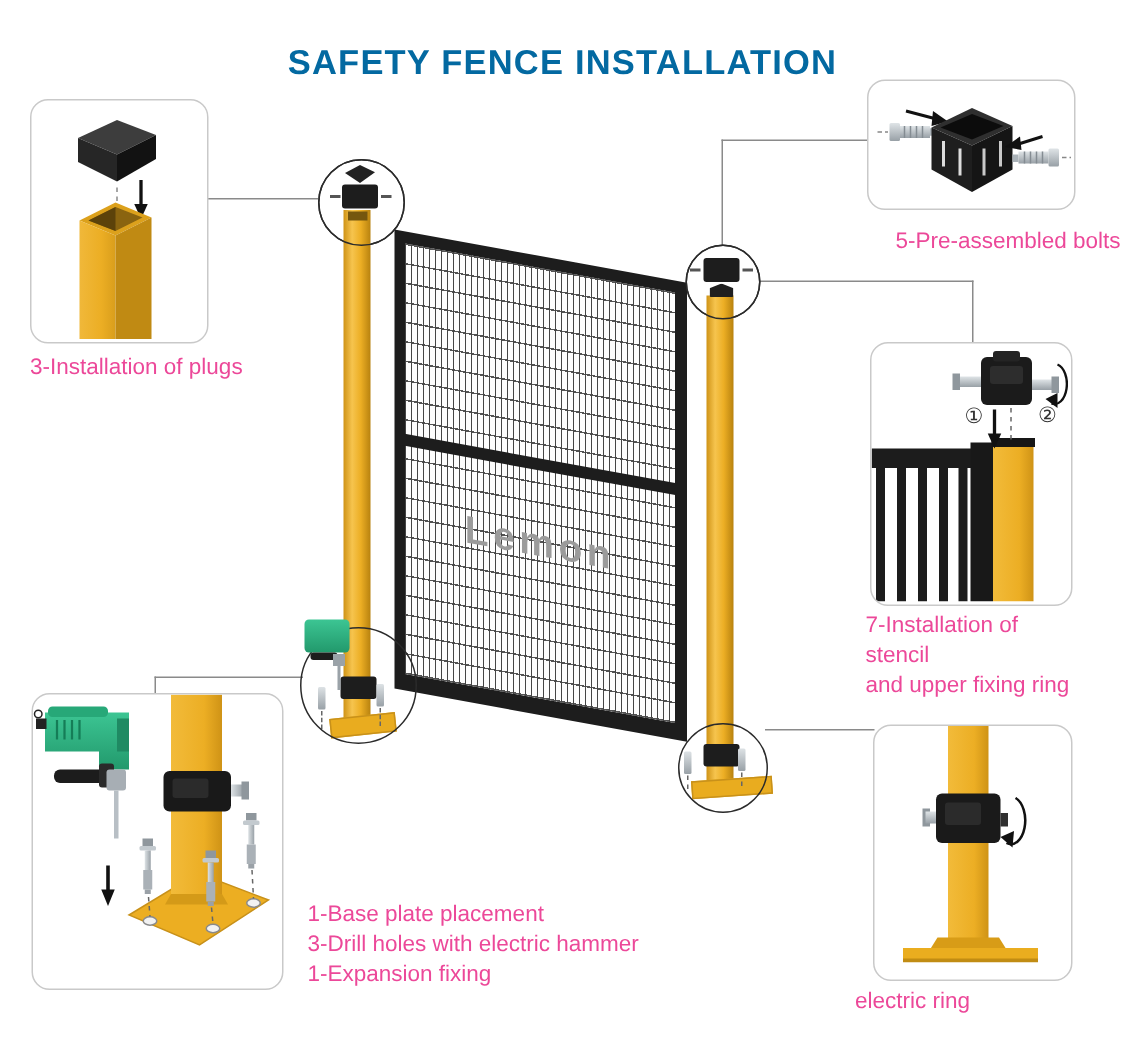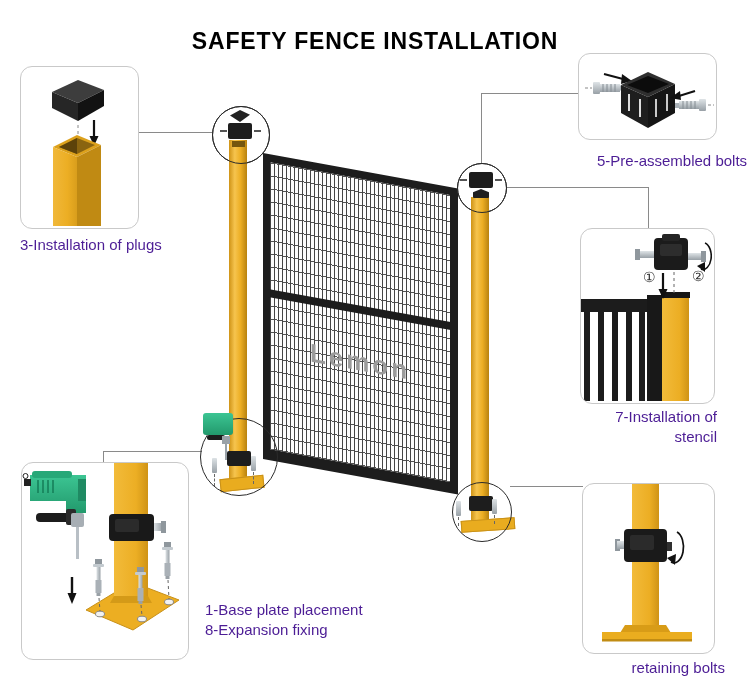--- a/index.html
+++ b/index.html
@@ -2,30 +2,30 @@
 <html><head>
 <meta charset="utf-8">
 <style>
   html,body { margin:0; padding:0; background:#fff; }
   .scene {
     position:relative; width:750px; height:699px; background:#fff;
     font-family:"Liberation Sans", sans-serif; overflow:hidden;
   }
   .title {
     position:absolute; left:0; top:28px; width:750px; text-align:center;
-    font-size:23px; font-weight:700; letter-spacing:0.8px; color:#000000;
+    font-size:23px; font-weight:700; letter-spacing:0.8px; color:#0369a1;
   }
   .connector { position:absolute; background:#8a8a8a; }
   .panel {
     position:absolute; background:#fff; border:1px solid #c9c9c9;
     border-radius:12px; overflow:hidden;
   }
   .panel svg { position:absolute; left:0; top:0; }
-  .caption { position:absolute; font-size:15px; color:#4c1d95; line-height:20px; }
-  .caption.center { text-align:right; }
+  .caption { position:absolute; font-size:15px; color:#ec4899; line-height:20px; }
+  .caption.center { text-align:left; }
   .circle-fill {
     position:absolute; border-radius:50%; background:#fff; border:1px solid #2b2b2b;
   }
   .ring {
     position:absolute; border-radius:50%; background:transparent; border:1px solid #2b2b2b;
   }
   .post {
     position:absolute; width:18px;
     background:linear-gradient(to right,#cf9316,#f6c44e 32%,#ecae24 64%,#b8820f);
   }
@@ -186,20 +186,21 @@
         <line x1="82" y1="44" x2="82" y2="61" stroke="#111" stroke-width="2.2"></line>
         <polygon points="77.5,60 86.5,60 82,70" fill="#111"></polygon>
       </g>
       <line x1="93" y1="43" x2="93" y2="64" stroke="#666" stroke-dasharray="3,3"></line>
     </svg>
   </div>
   <span class="marker" style="left:643px;top:269px">①</span>
   <span class="marker" style="left:692px;top:268px">②</span>
   <div class="caption center" style="left:577px;top:407px;width:140px">
     <div>7-Installation of stencil</div>
+    <div>and upper fixing ring</div>
   </div>
 
   <div class="panel" style="left:21px;top:462px;width:166px;height:196px">
     <svg width="164" height="194" viewBox="0 0 164 194">
       <defs>
         <linearGradient id="gP2" x1="0" y1="0" x2="1" y2="0">
           <stop offset="0" stop-color="#f2bb3a"></stop>
             <stop offset="0.65" stop-color="#ecae24"></stop>
             <stop offset="1" stop-color="#cf9316"></stop>
         </linearGradient>
@@ -266,21 +267,22 @@
         <rect x="54" y="64" width="3" height="32" fill="#b8bfc5"></rect>
       </g>
       <g>
         <line x1="50" y1="114" x2="50" y2="132" stroke="#111" stroke-width="2.4"></line>
         <polygon points="45.5,130 54.5,130 50,141" fill="#111"></polygon>
       </g>
     </svg>
   </div>
   <div class="caption" style="left:205px;top:600px">
     <div>1-Base plate placement</div>
-    <div>8-Expansion fixing</div>
+    <div>3-Drill holes with electric hammer</div>
+    <div>1-Expansion fixing</div>
   </div>
 
   <div class="panel" style="left:582px;top:483px;width:131px;height:169px">
     <svg width="129" height="167" viewBox="0 0 129 167">
       <defs>
         <linearGradient id="gP6" x1="0" y1="0" x2="1" y2="0">
           <stop offset="0" stop-color="#f2bb3a"></stop>
             <stop offset="0.65" stop-color="#ecae24"></stop>
             <stop offset="1" stop-color="#cf9316"></stop>
         </linearGradient>
@@ -298,21 +300,21 @@
         <rect x="47" y="51" width="24" height="15" rx="2" fill="#2b2b2b"></rect>
         <rect x="84" y="58" width="5" height="9" fill="#303030"></rect>
       </g>
       <g>
         <path d="M 94,48 A 9,15 0 1 1 88,78" fill="none" stroke="#111" stroke-width="1.7"></path>
         <polygon points="84,74 92,81 93,70" fill="#111"></polygon>
       </g>
     </svg>
   </div>
   <div class="caption center" style="left:570px;top:658px;width:155px">
-    <div>retaining bolts</div>
+    <div>electric ring</div>
   </div>
 
   <div class="fence">
     <div class="fence-midrail"></div>
     <div class="fence-watermark">Lemon</div>
   </div>
 
   <div class="circle-fill" style="left:212px;top:106px;width:56px;height:56px"></div>
   <div class="post" style="left:229px;top:140px;height:339px"></div>
   <div class="mini" style="left:230px;top:110px;width:20px;height:12px;background:#222;clip-path:polygon(0 45%,50% 0,100% 40%,50% 100%)"></div>

